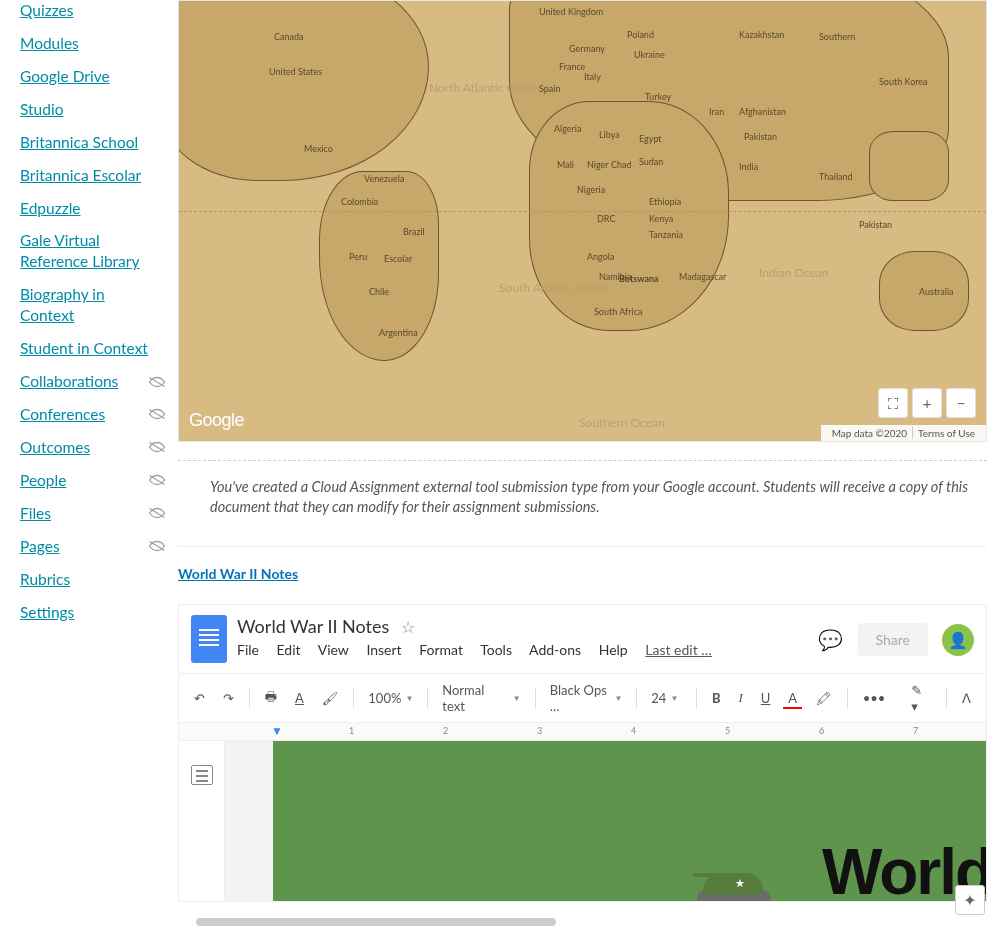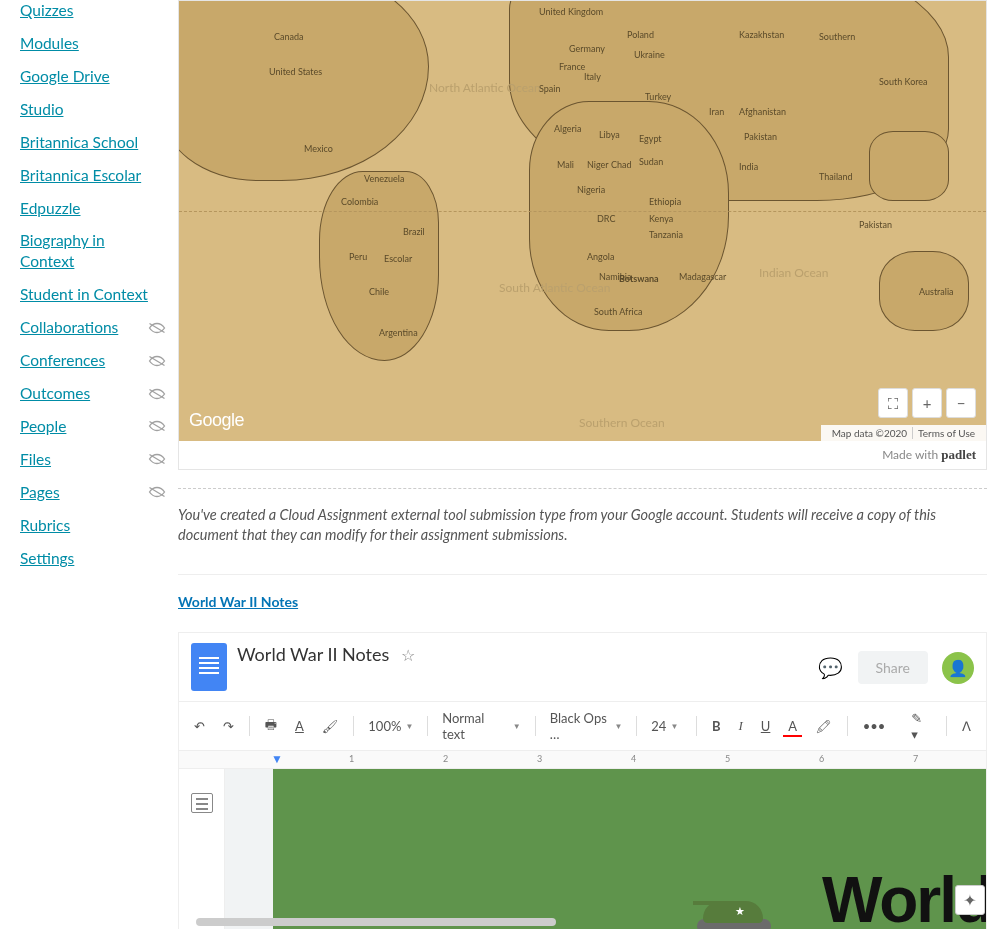--- a/index.html
+++ b/index.html
@@ -17,21 +17,21 @@
 .map-water { position: absolute; font-size: 12px; color: #baa06d; text-align: center; line-height: 1.2; }
 .map-controls { position: absolute; right: 10px; top: 387px; display: flex; gap: 4px; }
 .map-btn { width: 30px; height: 30px; background: #fff; border: 1px solid #ddd; border-radius: 3px; display: flex; align-items: center; justify-content: center; font-size: 15px; color: #666; cursor: pointer; }
 .map-attrib { position: absolute; bottom: 0; right: 0; background: rgba(255,255,255,0.9); font-size: 10px; padding: 2px 6px; color: #555; }
 .map-attrib span { border-left: 1px solid #ccc; padding: 0 5px; }
 .map-attrib span:first-child { border: none; }
 .google-logo { position: absolute; left: 10px; bottom: 10px; font-family: Arial; font-size: 18px; color: #fff; font-weight: 500; letter-spacing: -0.5px; }
 .padlet-credit { text-align: right; padding: 6px 10px; font-size: 12px; color: #888; background: #fff; }
 .padlet-credit b { font-family: Georgia, serif; font-weight: bold; color: #444; font-size: 13px; }
 .dashed-hr { border: none; border-top: 1px dashed #ccc; margin: 18px 0 12px; }
-.info-text { font-style: italic; color: #555; font-size: 14.5px; line-height: 1.35; padding: 4px 0; }
+.info-text { font-style: italic; color: #555; font-size: 14.5px; line-height: 1.35; padding: 4px 0; margin-left: 32px; }
 .doc-section { margin-top: 26px; border-top: 1px solid #eee; }
 .doc-link { display: inline-block; color: #0374b5; font-size: 14px; font-weight: bold; padding: 18px 0 12px; }
 .gdoc-frame { border: 1px solid #eee; background: #fff; margin-top: 10px; position: relative; }
 .gdoc-header { display: flex; align-items: flex-start; padding: 10px 12px 0; }
 .gdoc-icon { width: 36px; height: 48px; background: #4285f4; border-radius: 3px; margin-right: 10px; position: relative; flex-shrink: 0; }
 .gdoc-icon::before { content: ""; position: absolute; left: 8px; right: 8px; top: 14px; height: 2px; background: #fff; box-shadow: 0 5px 0 #fff, 0 10px 0 #fff, 0 15px 0 #fff; }
 .gdoc-titlewrap { flex: 1; }
 .gdoc-title { font-size: 18px; color: #333; display: inline-block; margin-right: 8px; }
 .gdoc-star { color: #888; font-size: 16px; cursor: pointer; }
 .gdoc-menus { margin-top: 4px; }
@@ -85,20 +85,23 @@
         <a href="#">Studio</a>
       </div>
     <div class="sidebar-row">
         <a href="#">Britannica School</a>
       </div>
     <div class="sidebar-row">
         <a href="#">Britannica Escolar</a>
       </div>
     <div class="sidebar-row">
         <a href="#">Edpuzzle</a>
+      </div>
+    <div class="sidebar-row">
+        <a href="#">Gale Virtual Reference Library</a>
       </div>
     <div class="sidebar-row">
         <a href="#">Biography in Context</a>
       </div>
     <div class="sidebar-row">
         <a href="#">Student in Context</a>
       </div>
     <div class="sidebar-row">
         <a href="#">Collaborations</a>
         <svg class="hidden-icon" viewBox="0 0 24 16">
@@ -208,37 +211,45 @@
         <div class="google-logo">Google</div>
         <div class="map-controls">
           <div class="map-btn">⛶</div>
           <div class="map-btn">+</div>
           <div class="map-btn">−</div>
         </div>
         <div class="map-attrib">
           <span>Map data ©2020</span><span>Terms of Use</span>
         </div>
       </div>
-      <div class="padlet-credit">
-        <span>Made with </span><b>padlet</b>
-      </div>
     </div>
 
     <hr class="dashed-hr">
     <p class="info-text">You've created a Cloud Assignment external tool submission type from your Google account. Students will receive a copy of this document that they can modify for their assignment submissions.</p>
 
     <div class="doc-section">
       <a href="#" class="doc-link">World War II Notes</a>
 
       <div class="gdoc-frame">
         <div class="gdoc-header">
           <div class="gdoc-icon"></div>
           <div class="gdoc-titlewrap">
             <span class="gdoc-title">World War II Notes</span>
             <span class="gdoc-star">☆</span>
+            <div class="gdoc-menus">
+              <span>File</span>
+              <span>Edit</span>
+              <span>View</span>
+              <span>Insert</span>
+              <span>Format</span>
+              <span>Tools</span>
+              <span>Add-ons</span>
+              <span>Help</span>
+              <span class="lastedit">Last edit …</span>
+            </div>
           </div>
           <div class="gdoc-actions">
             <span class="gdoc-comment">💬</span>
             <div class="gdoc-share">Share</div>
             <div class="gdoc-avatar">👤</div>
           </div>
         </div>
 
         <div class="gdoc-toolbar">
           <span class="tb-btn">↶</span>

